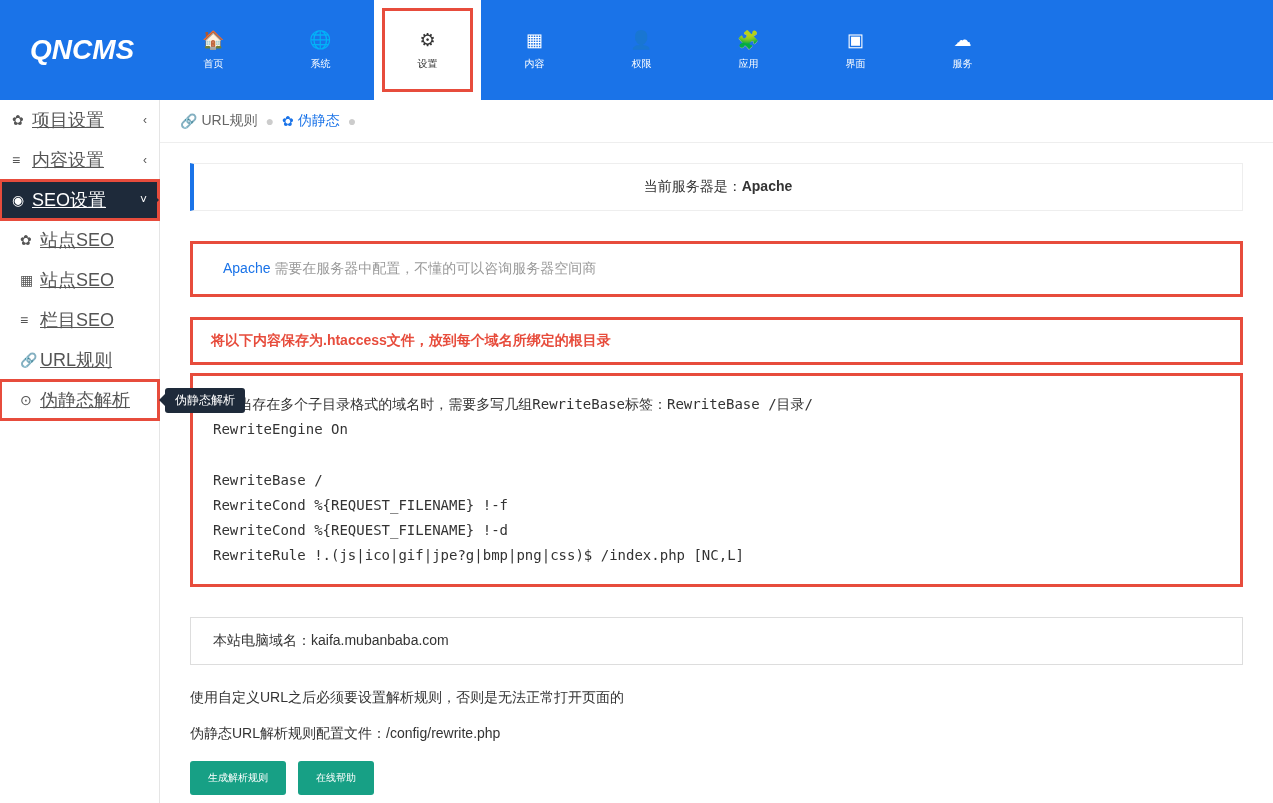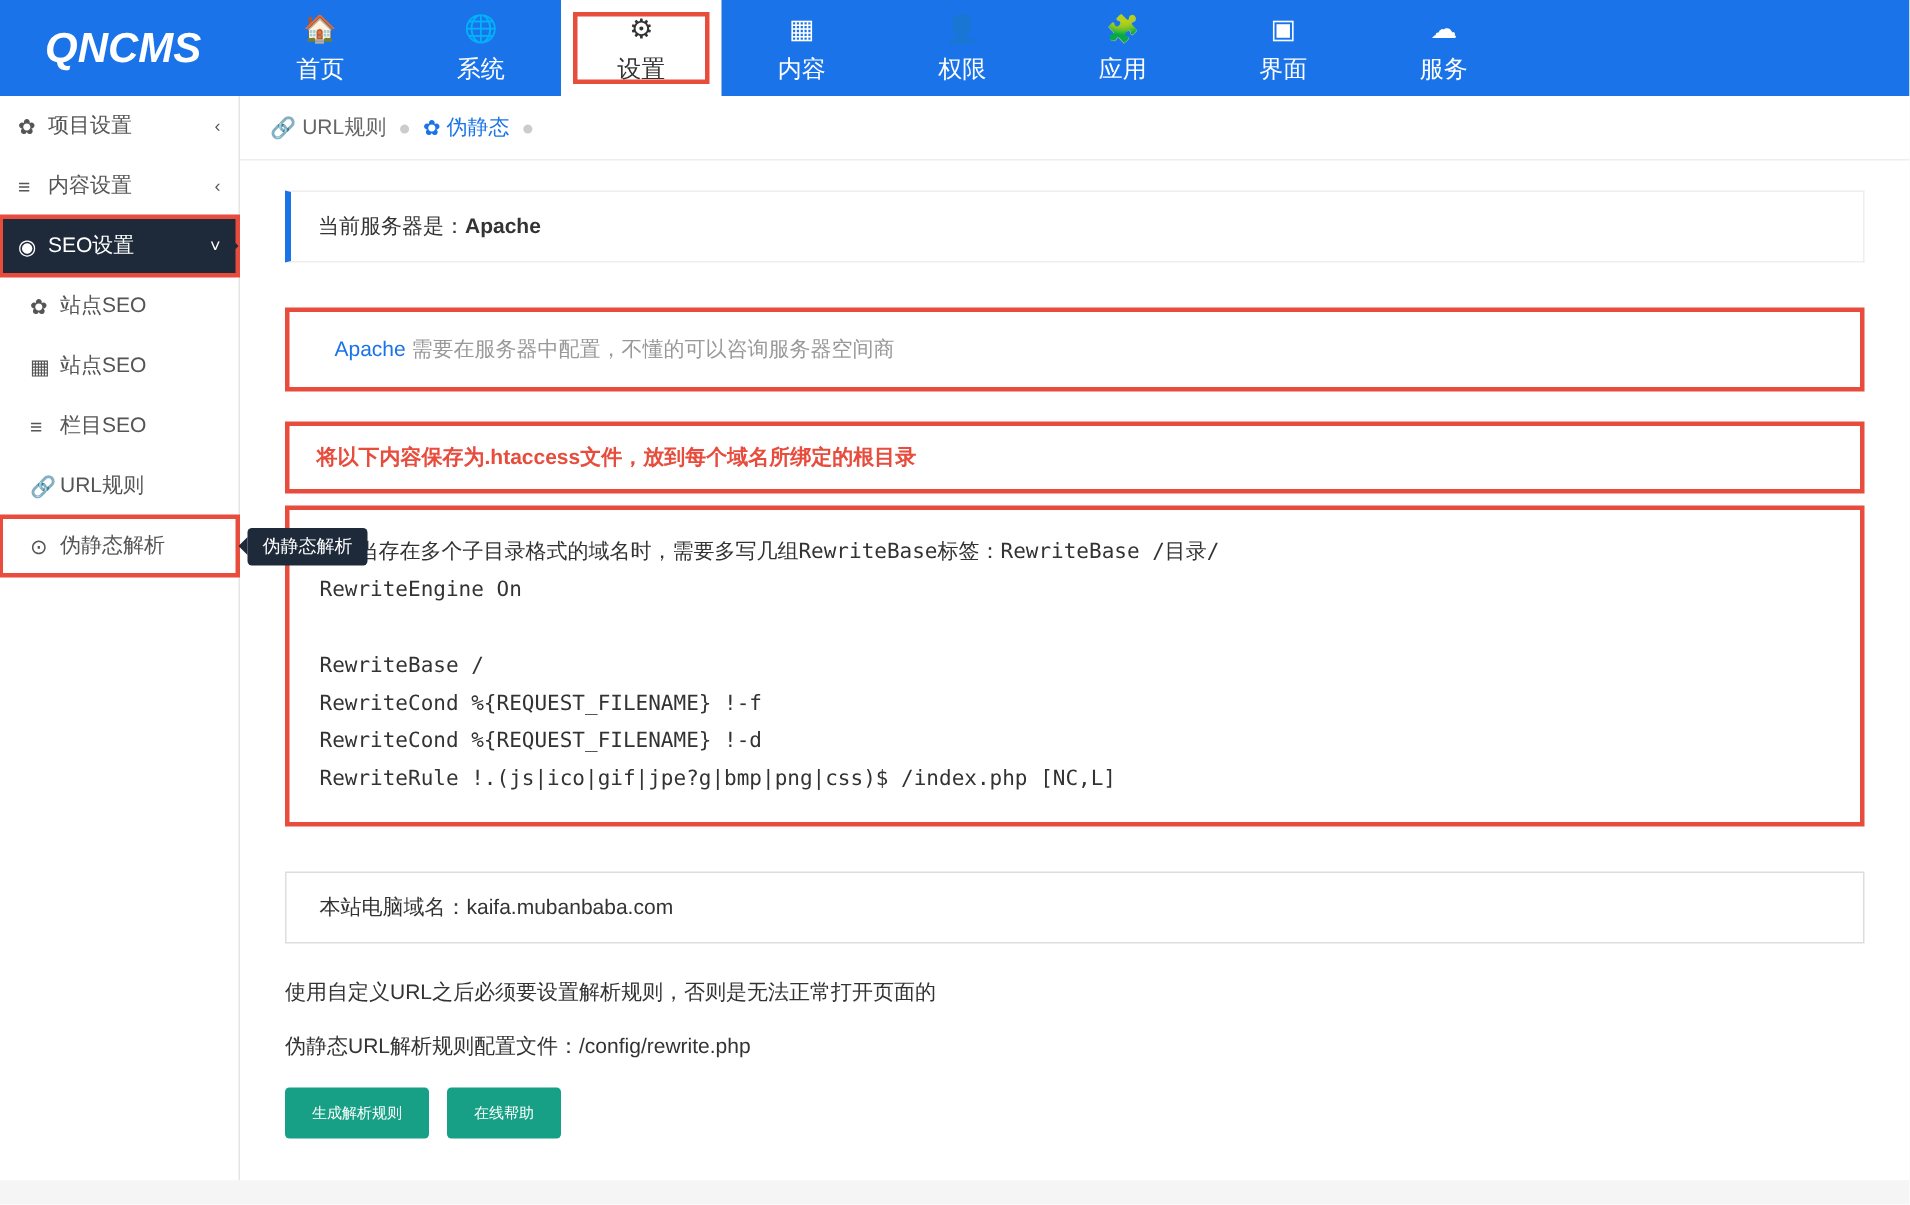--- a/index.html
+++ b/index.html
@@ -1,51 +1,51 @@
 <!DOCTYPE html>
 <html><head>
   <meta charset="utf-8">
   <style>
     * { margin: 0; padding: 0; box-sizing: border-box; }
     body { font-family: "Microsoft YaHei", Arial, sans-serif; font-size: 14px; color: #333; background: #f5f5f5; }
     
-    .top-nav { background: #1a73e8; height: 64px; display: flex; align-items: stretch; }
+    .top-nav { background: #1a73e8; height: 100px; display: flex; align-items: stretch; }
     .logo { color: #fff; font-size: 28px; font-weight: bold; font-style: italic; padding: 0 30px; display: flex; align-items: center; width: 160px; }
     .nav-items { display: flex; flex: 1; }
     .nav-item { width: 107px; display: flex; flex-direction: column; align-items: center; justify-content: center; color: #fff; cursor: pointer; position: relative; }
     .nav-item.active { background: #fff; color: #333; }
     .nav-item .icon { font-size: 18px; margin-bottom: 6px; }
-    .nav-item .label { font-size: 16px; }
+    .nav-item .label { font-size: 10px; }
     .nav-item.highlighted::before { content: ''; position: absolute; top: 8px; left: 8px; right: 8px; bottom: 8px; border: 3px solid #e74c3c; pointer-events: none; }
     
     .container { display: flex; min-height: calc(100vh - 80px); }
     
     .sidebar { width: 160px; background: #fff; border-right: 1px solid #e5e5e5; }
     .sidebar-item { height: 40px; display: flex; align-items: center; padding: 0 12px; cursor: pointer; color: #555; position: relative; }
     .sidebar-item.active { background: #1e2a3a; color: #fff; }
     .sidebar-item.active::after { content: ''; position: absolute; right: -10px; top: 50%; transform: translateY(-50%); border: 10px solid transparent; border-left-color: #1e2a3a; }
     .sidebar-item .icon { width: 20px; font-size: 14px; }
-    .sidebar-item .label { flex: 1; font-size: 14px; }
+    .sidebar-item .label { flex: 1; font-size: 18px; text-decoration: underline; }
     .sidebar-item .chevron { font-size: 12px; }
     .sidebar-item.highlighted { outline: 3px solid #e74c3c; outline-offset: -2px; }
     .sidebar-item.sub { padding-left: 20px; }
     
     .tooltip { position: absolute; left: 165px; background: #1e2a3a; color: #fff; padding: 4px 10px; font-size: 12px; border-radius: 3px; white-space: nowrap; z-index: 10; }
     .tooltip::before { content: ''; position: absolute; left: -6px; top: 50%; transform: translateY(-50%); border: 6px solid transparent; border-right-color: #1e2a3a; border-left: none; }
     
     .main { flex: 1; padding: 0; background: #fff; }
     
     .breadcrumb { padding: 12px 20px; display: flex; align-items: center; gap: 8px; color: #666; font-size: 14px; border-bottom: 1px solid #eee; }
     .breadcrumb .bc-item { display: flex; align-items: center; gap: 4px; }
     .breadcrumb .bc-item.active { color: #1a73e8; }
     .breadcrumb .sep { color: #ccc; }
     
     .content { padding: 20px 30px; }
     
-    .server-info { border-left: 4px solid #1a73e8; padding: 14px 18px; background: #fff; border: 1px solid #eee; border-left: 4px solid #1a73e8; margin-bottom: 30px; font-size: 14px; }
+    .server-info { border-left: 4px solid #1a73e8; padding: 14px 18px; background: #fff; border: 1px solid #eee; border-left: 4px solid #1a73e8; margin-bottom: 30px; font-size: 14px; text-align: center; }
     .server-info b { font-weight: bold; }
     
     .apache-note { border: 3px solid #e74c3c; padding: 16px 30px; margin-bottom: 20px; font-size: 14px; color: #999; }
     .apache-note .apache-label { color: #1a73e8; font-weight: normal; }
     
     .warning-text { border: 3px solid #e74c3c; padding: 12px 18px; color: #e74c3c; font-weight: bold; font-size: 14px; margin-bottom: 8px; }
     
     .code-box { border: 3px solid #e74c3c; padding: 16px 20px; font-family: "Microsoft YaHei", monospace; font-size: 14px; color: #333; white-space: pre-wrap; line-height: 1.8; min-height: 200px; margin-bottom: 30px; }
     
     .domain-info { border: 1px solid #ddd; padding: 14px 22px; margin-bottom: 24px; font-size: 14px; color: #333; }

